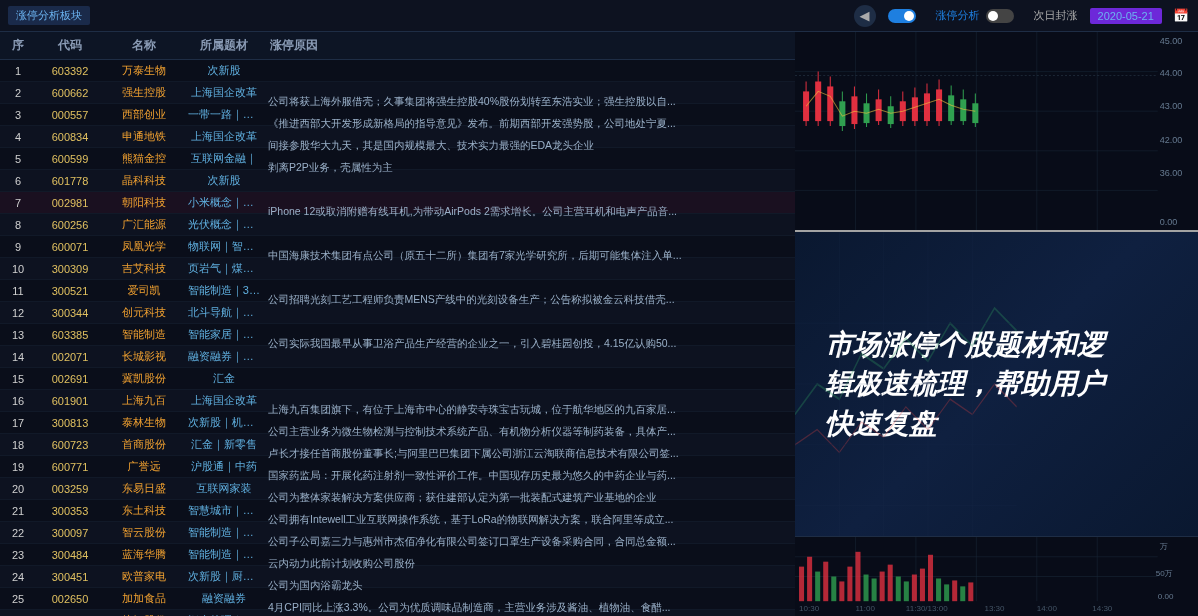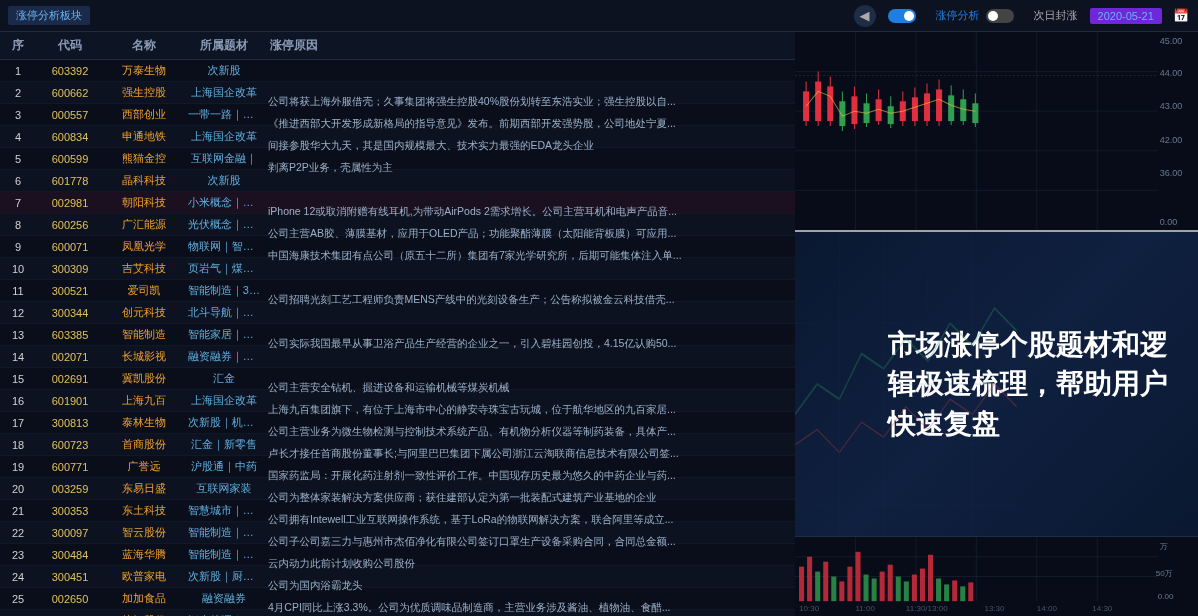--- a/index.html
+++ b/index.html
@@ -185,24 +185,24 @@
       width: 100%;
       height: 100%;
     }
 
     
     .ad-banner {
       flex: 1;
       background: linear-gradient(135deg, #0a1830 0%, #0f2040 50%, #0a1830 100%);
       display: flex;
       align-items: center;
-      justify-content: flex-end;
       padding: 20px 30px;
       position: relative;
       overflow: hidden;
+      font-style: italic;
     }
 
     .ad-text {
       color: #ffffff;
       font-size: 28px;
       font-weight: bold;
       line-height: 1.4;
       text-align: left;
       max-width: 280px;
     }
@@ -299,21 +299,20 @@
       <div class="td code">002981</div>
       <div class="td name">朝阳科技</div>
       <div class="td theme">小米概念｜次...</div>
       <div class="td reason left">iPhone 12或取消附赠有线耳机,为带动AirPods 2需求增长。公司主营耳机和电声产品音...</div>
     </div>
         <div class="table-row">
       <div class="td num">8</div>
       <div class="td code">600256</div>
       <div class="td name">广汇能源</div>
       <div class="td theme">光伏概念｜证...</div>
-      <div class="td reason left">公司主营AB胶、薄膜基材，应用于OLED产品；功能聚酯薄膜（太阳能背板膜）可应用...</div>
     </div>
         <div class="table-row">
       <div class="td num">9</div>
       <div class="td code">600071</div>
       <div class="td name">凤凰光学</div>
       <div class="td theme">物联网｜智能...</div>
       <div class="td reason left">中国海康技术集团有点公司（原五十二所）集团有7家光学研究所，后期可能集体注入单...</div>
     </div>
         <div class="table-row">
       <div class="td num">10</div>
@@ -345,21 +344,20 @@
       <div class="td num">14</div>
       <div class="td code">002071</div>
       <div class="td name">长城影视</div>
       <div class="td theme">融资融券｜高...</div>
     </div>
         <div class="table-row">
       <div class="td num">15</div>
       <div class="td code">002691</div>
       <div class="td name">冀凯股份</div>
       <div class="td theme">汇金</div>
-      <div class="td reason left">公司主营安全钻机、掘进设备和运输机械等煤炭机械</div>
     </div>
         <div class="table-row">
       <div class="td num">16</div>
       <div class="td code">601901</div>
       <div class="td name">上海九百</div>
       <div class="td theme">上海国企改革</div>
       <div class="td reason left">上海九百集团旗下，有位于上海市中心的静安寺珠宝古玩城，位于航华地区的九百家居...</div>
     </div>
         <div class="table-row">
       <div class="td num">17</div>

